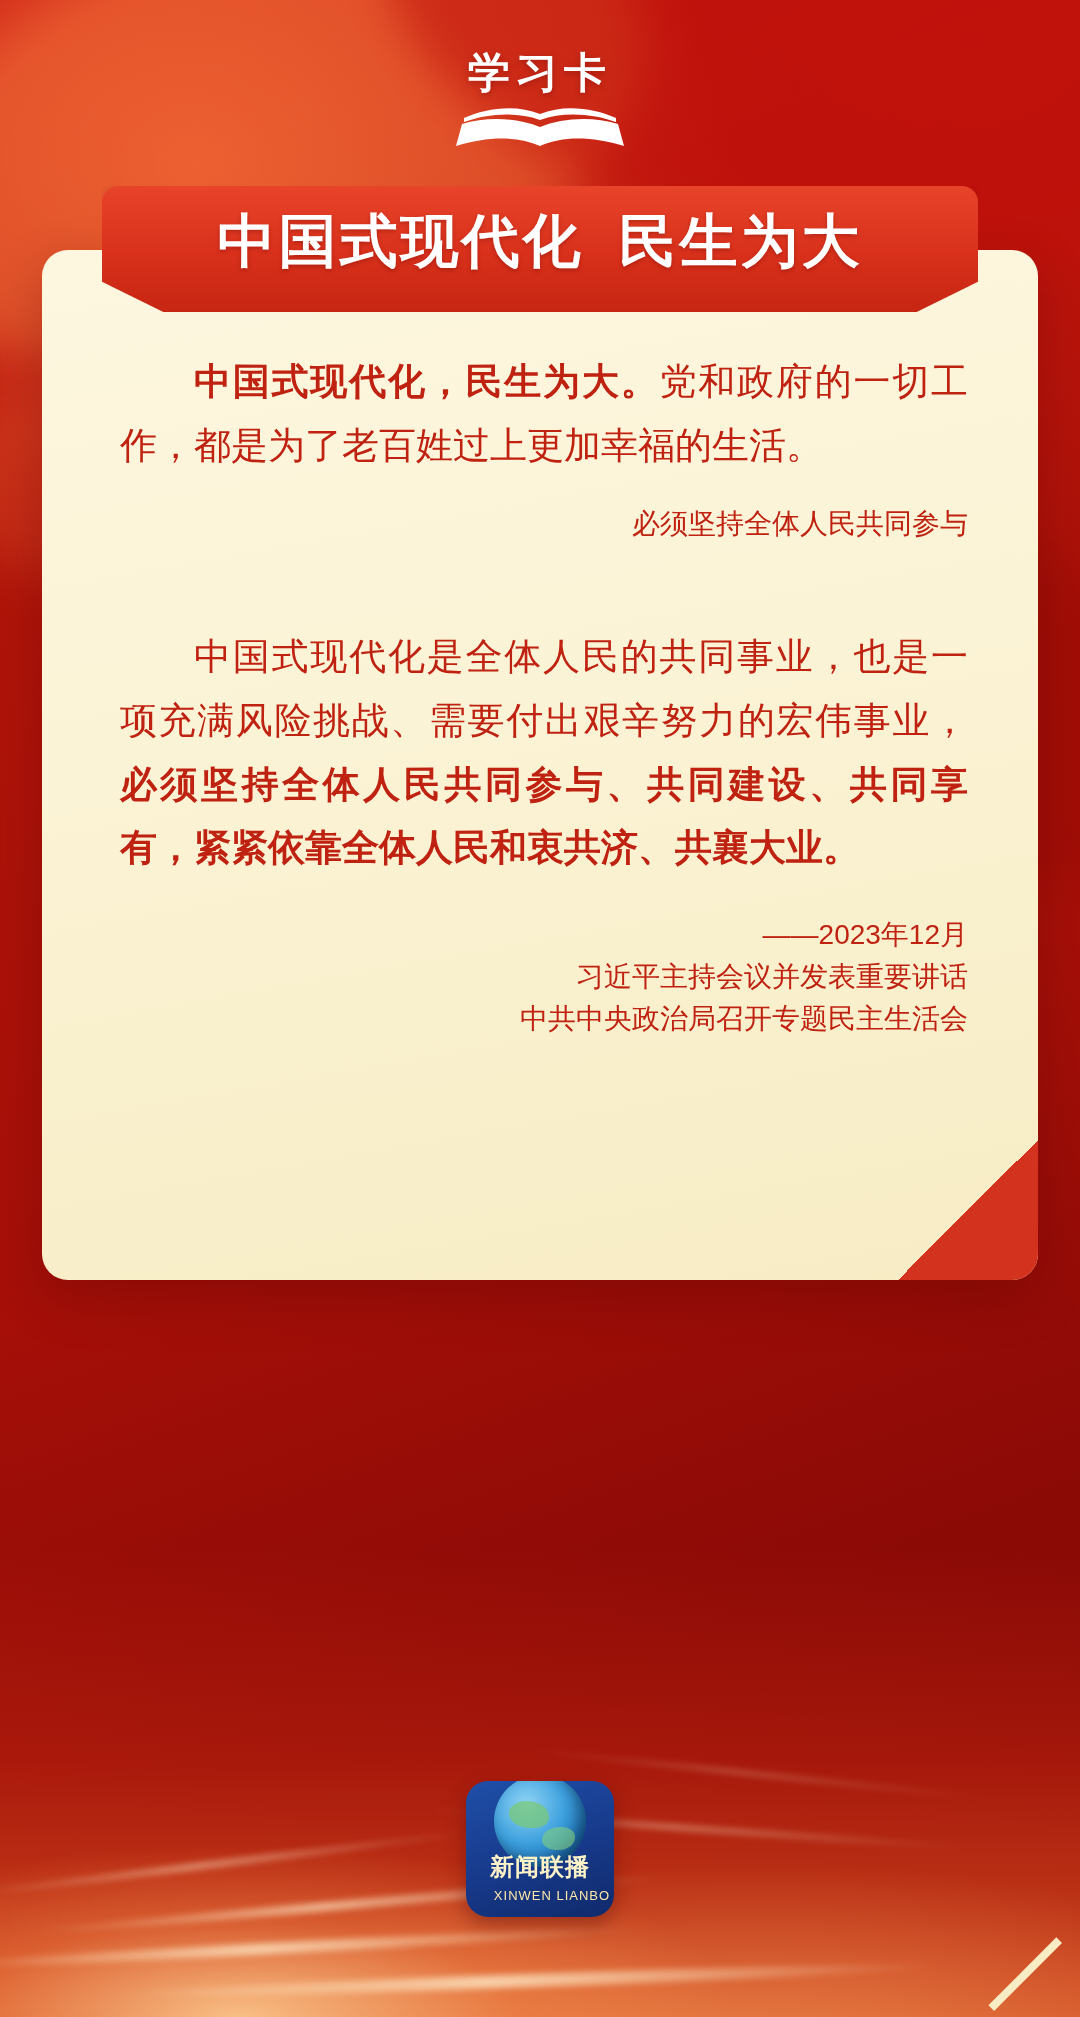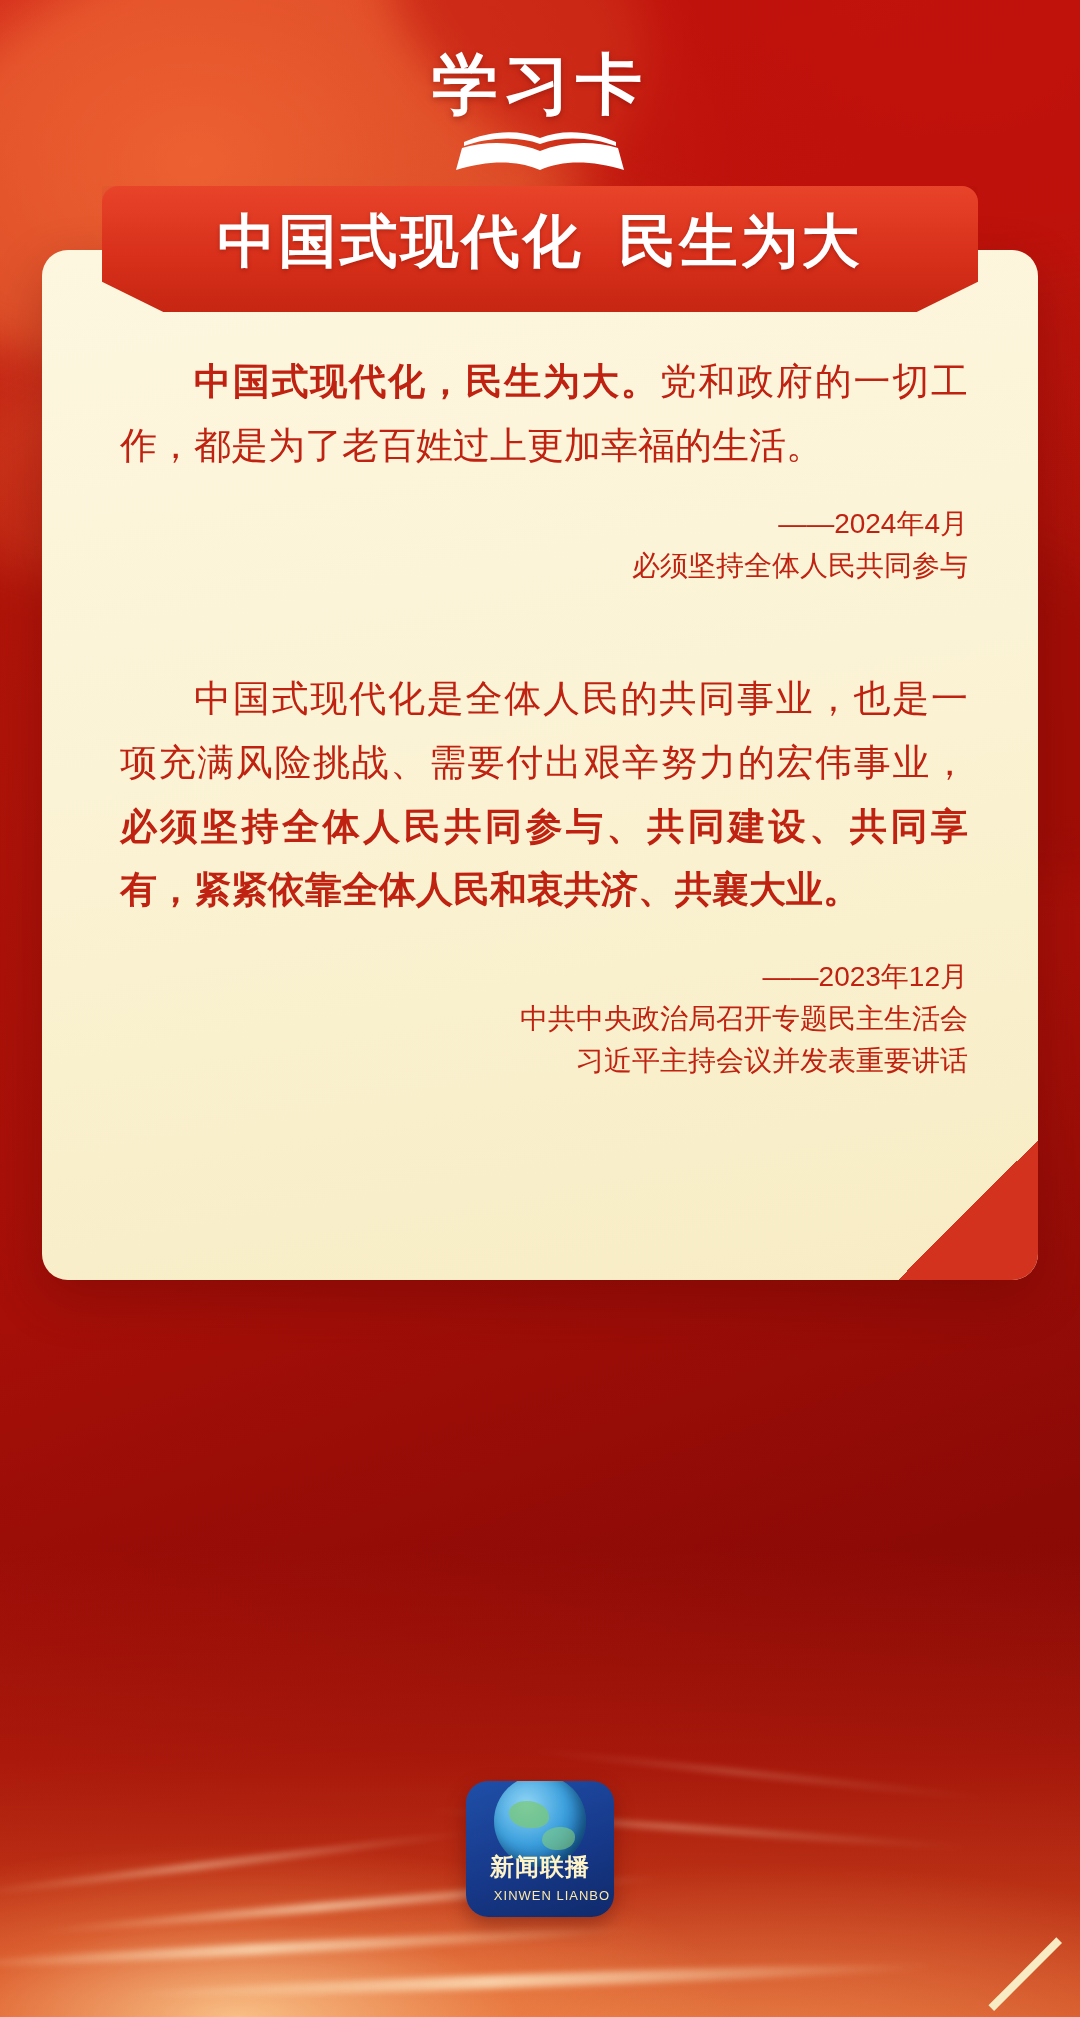--- a/index.html
+++ b/index.html
@@ -60,21 +60,21 @@
   .logo {
     position: absolute;
     top: 52px;
     left: 0; right: 0;
     text-align: center;
     color: #ffffff;
     z-index: 5;
   }
   .logo-text {
     font-family: "Liberation Serif", "DejaVu Serif", serif;
-    font-size: 66px;
+    font-size: 42px;
     font-weight: 700;
     letter-spacing: 6px;
     line-height: 1;
     text-shadow: 0 2px 6px rgba(90,0,0,0.35);
   }
   .logo-book {
     margin: 12px auto 0;
     width: 168px;
     height: 44px;
     position: relative;
@@ -277,31 +277,30 @@
     <div class="ribbon-bg"></div>
     <div class="ribbon-title">中国式现代化  民生为大</div>
   </div>
 
   <div class="content">
 
     <div class="quote">
       <b>中国式现代化，民生为大。</b><span>党和政府的一切工作，都是为了老百姓过上更加幸福的生活。</span>
     </div>
     <div class="attr">
-      <div>——2024年4月</div>
       <div>必须坚持全体人民共同参与</div>
     </div>
 
     <div class="quote quote-block-2">
       <span>中国式现代化是全体人民的共同事业，也是一项充满风险挑战、需要付出艰辛努力的宏伟事业，</span><b>必须坚持全体人民共同参与、共同建设、共同享有，紧紧依靠全体人民和衷共济、共襄大业。</b>
     </div>
     <div class="attr attr-2">
       <div>——2023年12月</div>
+      <div>习近平主持会议并发表重要讲话</div>
       <div>中共中央政治局召开专题民主生活会</div>
-      <div>习近平主持会议并发表重要讲话</div>
     </div>
 
   </div>
 
   <div class="bottom-glow">
     <div class="ray r1"></div>
     <div class="ray r2"></div>
     <div class="ray r3"></div>
     <div class="ray r4"></div>
     <div class="ray r5"></div>

